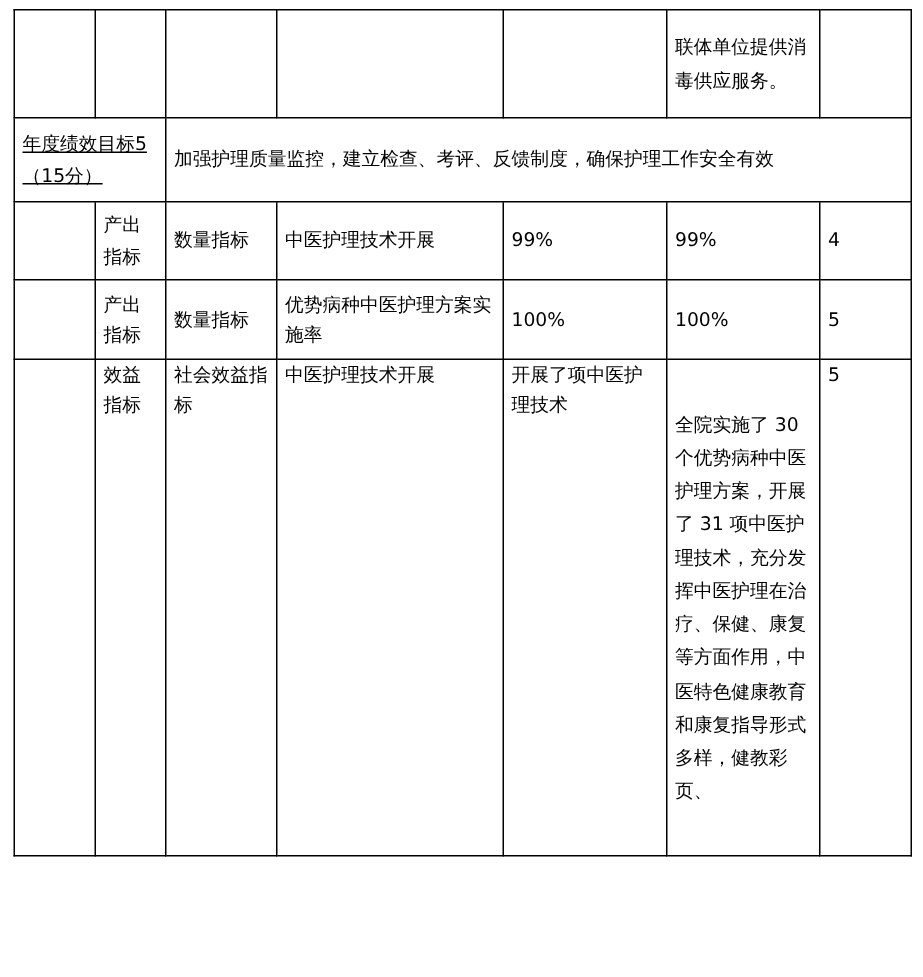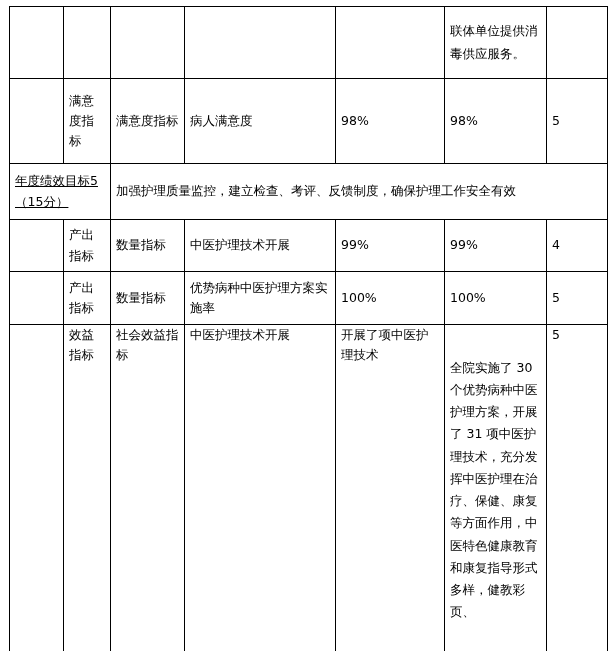--- a/index.html
+++ b/index.html
@@ -98,29 +98,20 @@
       <tr class="r-tall">
         <td class="top"></td>
         <td class="top"></td>
         <td class="top"></td>
         <td class="top"></td>
         <td class="top"></td>
         <td class="top narrative">联体单位提供消毒供应服务。</td>
         <td class="top"></td>
       </tr>
 
-      <tr class="r-mid">
-        <td class="mid"></td>
-        <td class="mid">满意度指标</td>
-        <td class="mid">满意度指标</td>
-        <td class="mid">病人满意度</td>
-        <td class="mid">98%</td>
-        <td class="mid">98%</td>
-        <td class="mid">5</td>
-      </tr>
 
       <tr class="r-goal">
         <td class="goal-label" colspan="2">年度绩效目标5（15分）</td>
         <td class="goal-text" colspan="5">加强护理质量监控，建立检查、考评、反馈制度，确保护理工作安全有效</td>
       </tr>
 
       <tr class="r-out">
         <td class="mid"></td>
         <td class="mid">产出指标</td>
         <td class="mid">数量指标</td>

